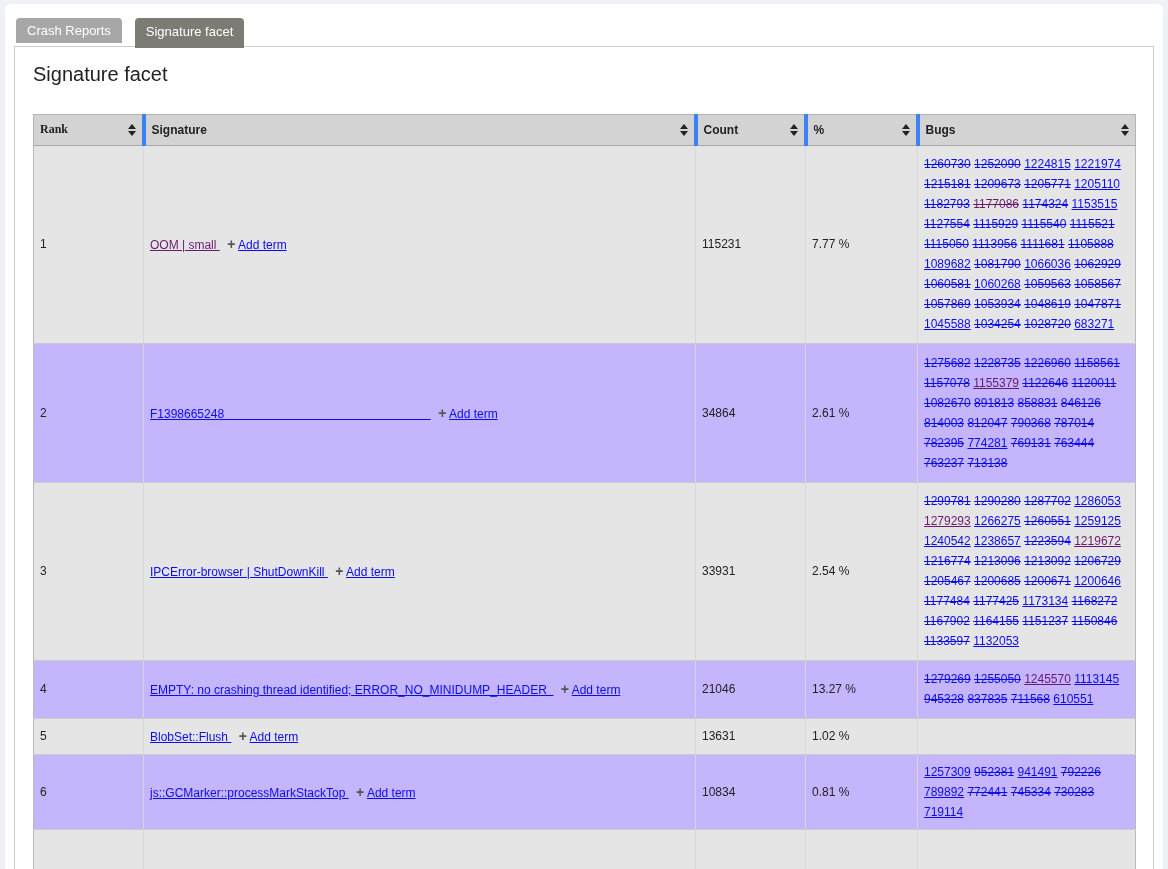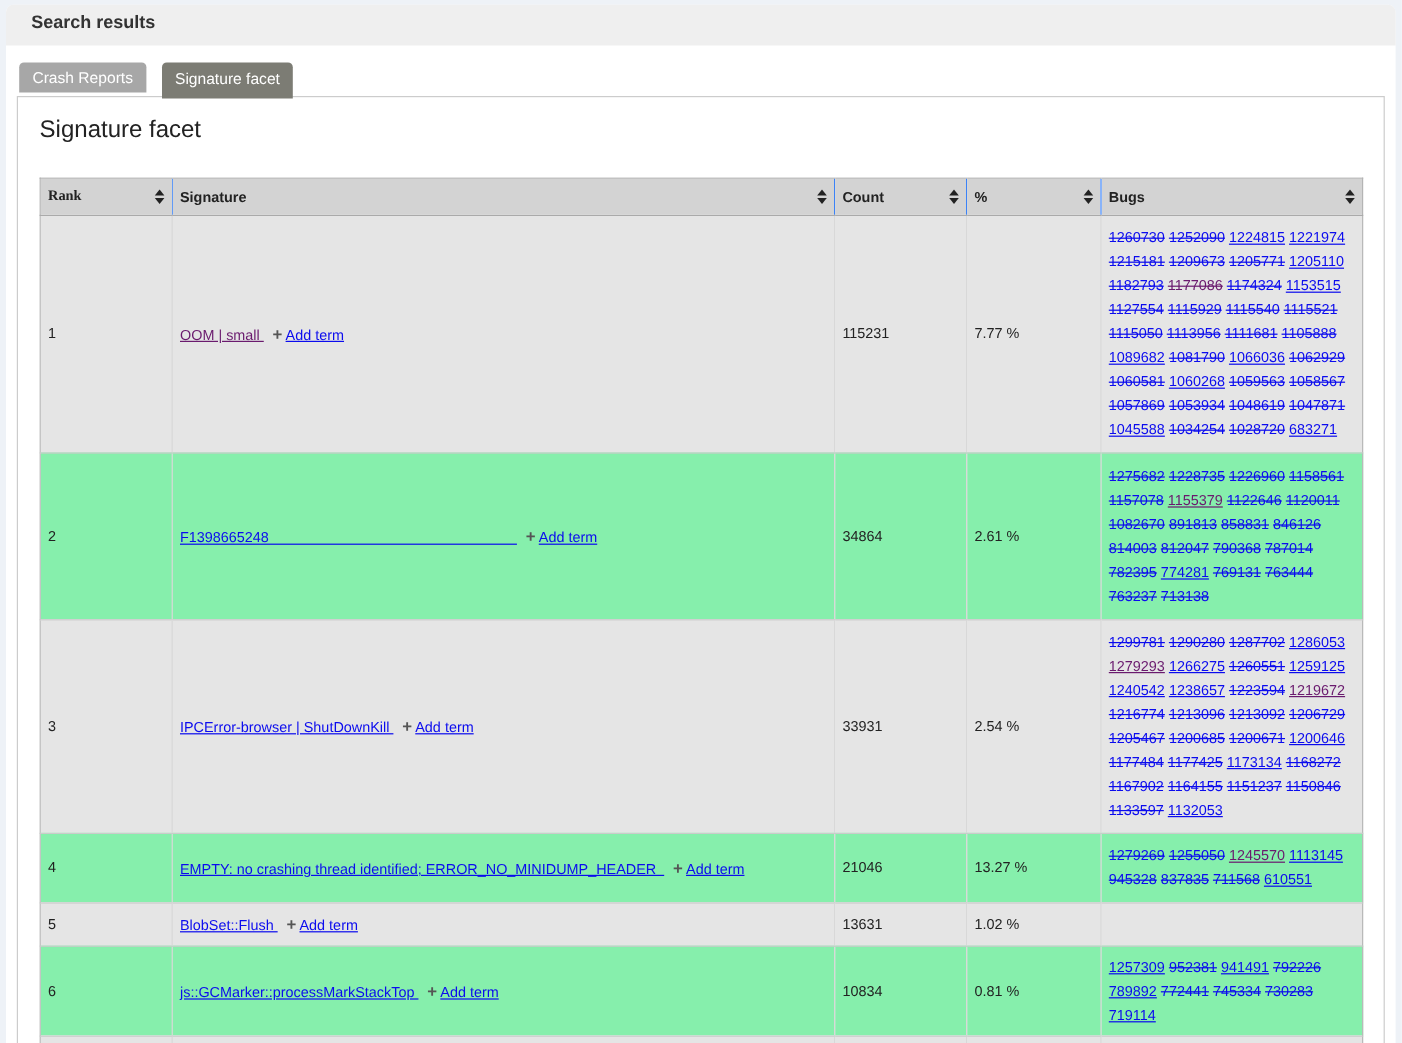--- a/index.html
+++ b/index.html
@@ -79,21 +79,21 @@
   table.facet-table th {
     background: #d3d3d3;
     font-size: 12px;
     font-weight: bold;
     color: #222222;
     text-align: left;
     height: 31px;
     padding: 0 6px;
     border-top: 1px solid #b4b4b4;
     border-bottom: 1px solid #aaaaaa;
-    border-left: 1px solid #3b82f6;
+    border-left: 4px solid #3b82f6;
     position: relative;
     cursor: pointer;
   }
   table.facet-table th:first-child { border-left: 1px solid #b4b4b4; font-family: Liberation Serif, serif; }
   table.facet-table th:last-child { border-right: 1px solid #b4b4b4; }
   .sort-icon {
     position: absolute;
     right: 6px; top: 50%;
     margin-top: -6px;
     width: 8px; height: 12px;
@@ -115,21 +115,21 @@
     font-size: 12px;
     color: #222222;
     vertical-align: middle;
     padding: 8px 6px;
     border-bottom: 1px solid #cbcbcb;
     border-left: 1px solid #d8d8d8;
   }
   table.facet-table td:first-child { border-left: 1px solid #b9b9b9; }
   table.facet-table td:last-child { border-right: 1px solid #b9b9b9; }
   table.facet-table tr.row-odd td { background: #e5e5e5; }
-  table.facet-table tr.row-even td { background: #86efac; }
+  table.facet-table tr.row-even td { background: #c4b5fd; }
   a.sig-link {
     color: #0b0bee;
     text-decoration: underline;
     white-space: pre;
   }
   a.sig-link.visited { color: #6a1a6e; text-align: center; }
   a.add-term-link { text-decoration: none; white-space: nowrap; margin-left: 4px; }
   a.add-term-link .plus {
     color: #555555;
     font-weight: bold;
@@ -150,23 +150,20 @@
     color: #0b0bee;
     text-decoration: underline;
   }
   a.bug-link.struck { text-decoration: line-through; }
   a.bug-link.visited { color: #6a1a6e; }
 </style>
 </head>
 <body>
 
 <div class="main-container">
-  <div class="page-header">
-    <h1>Search results</h1>
-  </div>
   <ul class="tabs-nav" id="tabs-nav">
       <li class="tab-inactive">Crash Reports</li>
       <li class="tab-active">Signature facet</li>
     </ul>
   <div class="content-panel">
     <h2>Signature facet</h2>
     <table class="facet-table">
       <colgroup>
         <col style="width:110px">
         <col style="width:552px">

